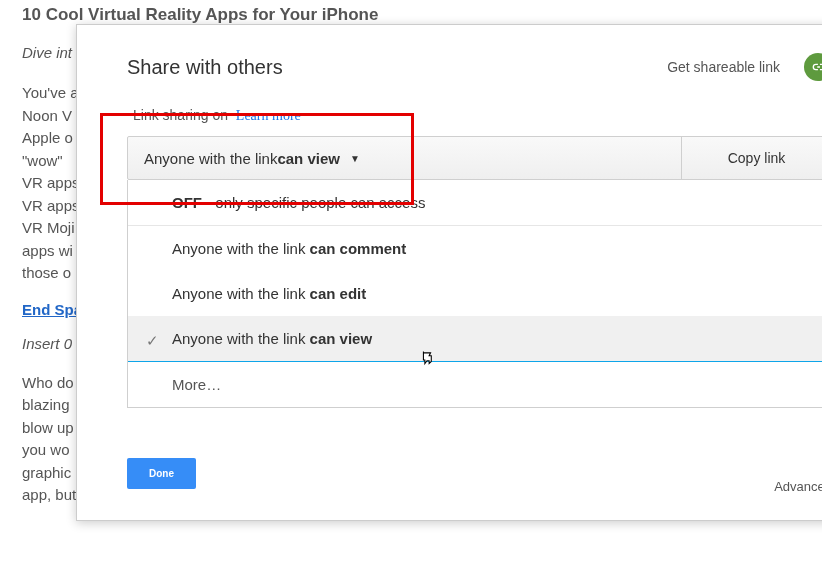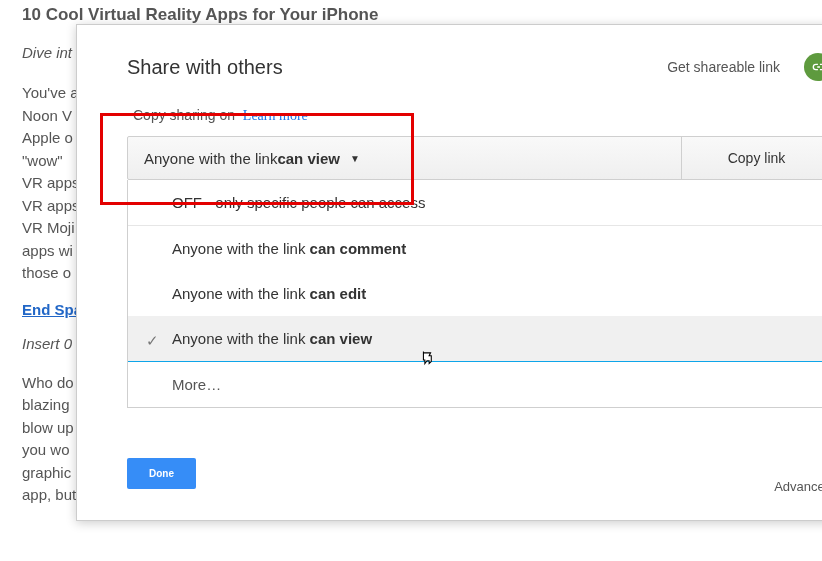--- a/index.html
+++ b/index.html
@@ -27,21 +27,21 @@
       background:linear-gradient(#f9f9f9,#efefef); }
     .dd { flex:1; display:flex; align-items:center; padding:0 16px; font-size:15px; color:#333;
       cursor:pointer; }
     .dd .caret { margin-left:10px; font-size:10px; }
     .copylink { width:150px; border-left:1px solid #cfcfcf; display:flex; align-items:center;
       justify-content:center; font-size:14px; color:#333; cursor:pointer; }
     
     .menu { border:1px solid #cfcfcf; border-top:none; background:#fff; }
     .mitem { padding:14px 18px 14px 44px; font-size:15px; color:#333; position:relative; cursor:pointer; }
     .offitem { border-bottom:1px solid #e6e6e6; }
-    .offitem b { font-weight:normal;margin-top:48px; }
+    .offitem b { font-weight:bold;margin-top:48px; }
     .sel { background:#f0f0f0; }
     .sel::before, .sel::after { content:""; }
     .check { position:absolute; left:18px; top:16px; color:#777; font-size:15px; }
     .moreitem { border-top:1px solid #0ea5e9; color:#555; }
     .cursor { position:absolute; left:418px; top:350px; pointer-events:none; }
     .cursor svg { width:18px; height:20px; }
     
     .mfoot { display:flex; justify-content:space-between; align-items:center; margin-top:44px; }
     .donebtn { background:#368df7; color:#fff; border:none; font-size:10px; font-weight:bold;
       padding:10px 22px; border-radius:2px; cursor:pointer; }
@@ -79,21 +79,21 @@
       <span>Get shareable link</span>
       <span class="linkicon">
         <svg viewBox="0 0 24 24">
             <path d="M3.9 12a5 5 0 015-5h3v2h-3a3 3 0 000 6h3v2h-3a5 5 0 01-5-5zm7-1h4v2h-4v-2zm4-4h3a5 5 0 010 10h-3v-2h3a3 3 0 000-6h-3V7z"></path>
           </svg>
       </span>
     </div>
   </div>
 
   <div class="ls-label">
-    <span>Copy sharing on</span>
+    <span>Link sharing on</span>
     <a>Learn more</a>
   </div>
 
   <div class="bar">
     <div class="dd">
       <span>Anyone with the link </span>
       <b>can view</b>
       <span class="caret">▼</span>
     </div>
     <div class="copylink">Copy link</div>

